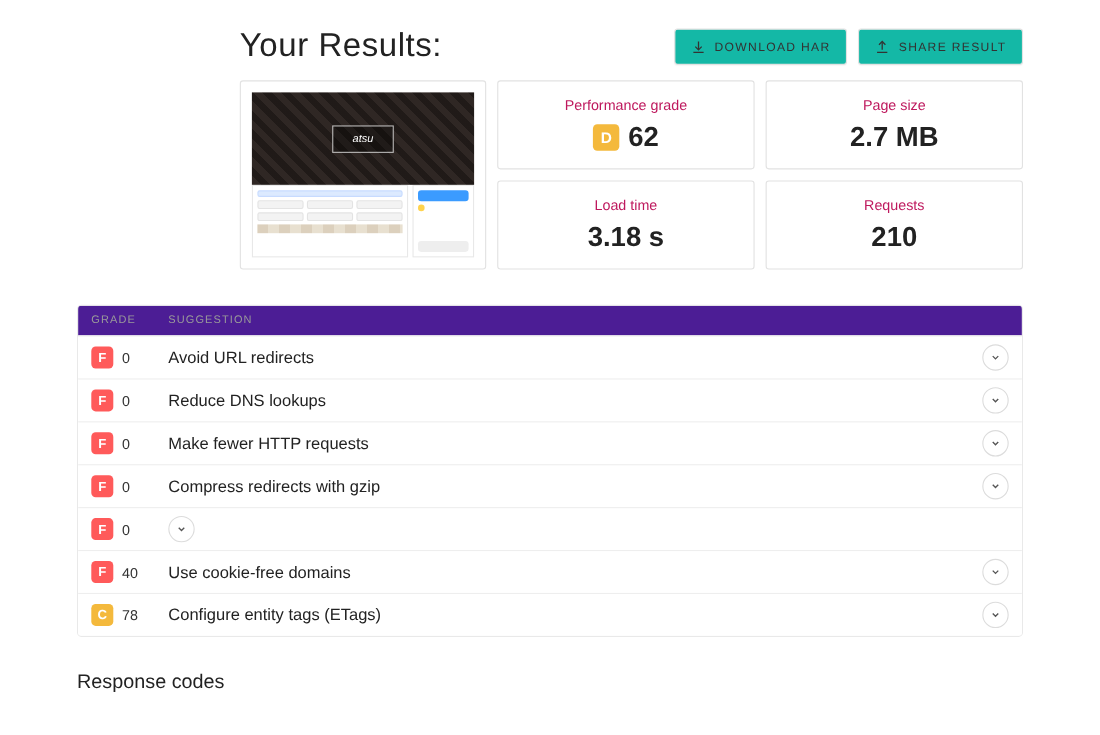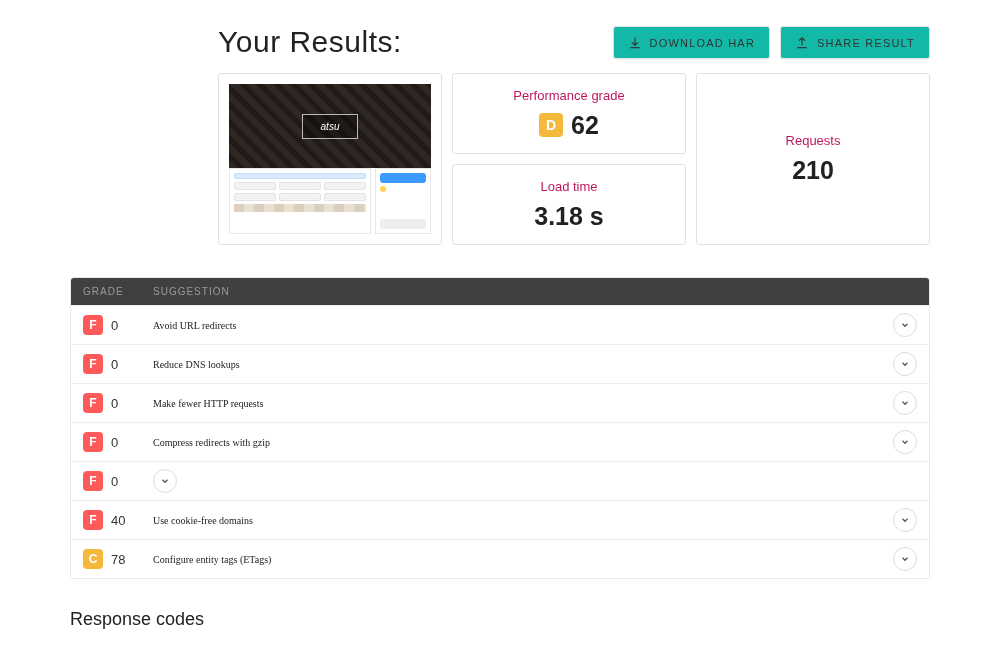--- a/index.html
+++ b/index.html
@@ -77,30 +77,30 @@
     width: 24px; height: 24px; border-radius: 4px;
     color:#fff; font-weight:700; font-size: 14px;
   }
   .chip-D { background:#f4b93c; }
   .chip-F { background:#ff5a5a; }
   .chip-C { background:#f4b93c; }
 
   
   .section-title { font-size: 18px; font-weight: 400; margin-bottom: 10px; }
   .table { width: 100%; border:1px solid #e9e9e9; border-radius:4px; overflow:hidden; margin-bottom: 30px;}
-  .thead { display:flex; background:#404040; color:#9a9a9a; font-size:10px; letter-spacing:1px; padding:8px 12px; }
+  .thead { display:flex; background:#4c1d95; color:#9a9a9a; font-size:10px; letter-spacing:1px; padding:8px 12px; }
   .th-grade { width: 70px; }
   .th-sugg { flex:1; }
   .row {
     display:flex; align-items:center; padding: 7px 12px; border-top:1px solid #eee; background:#fff;
   }
   .row .grade-col { width: 70px; display:flex; align-items:center; gap:8px; }
   .row .grade-col .grade-chip { width:20px; height:20px; font-size:12px; }
   .row .score { font-size:13px; color:#333; }
-  .row .sugg { flex:1; font-size:10px; color:#222;font-family:Liberation Serif, serif; }
+  .row .sugg { flex:1; font-size:15px; color:#222; }
   .row .expander {
     width:24px; height:24px; border:1px solid #dcdcdc; border-radius:50%;
     display:flex; align-items:center; justify-content:center; cursor:pointer;
     color:#555; background:#fff;
   }
 </style>
 </head>
 <body>
 
 <div class="page">
@@ -169,20 +169,24 @@
           <span>62</span>
         </div>
       </div>
       <div class="metric-card">
         <div class="metric-label">Load time</div>
         <div class="metric-value">3.18 s</div>
       </div>
     </div>
     <div class="metric-col">
       <div class="metric-card">
+        <div class="metric-label">Page size</div>
+        <div class="metric-value">2.7 MB</div>
+      </div>
+      <div class="metric-card">
         <div class="metric-label">Requests</div>
         <div class="metric-value">210</div>
       </div>
     </div>
   </div>
 
   <div class="table">
     <div class="thead">
       <div class="th-grade">GRADE</div>
       <div class="th-sugg">SUGGESTION</div>

